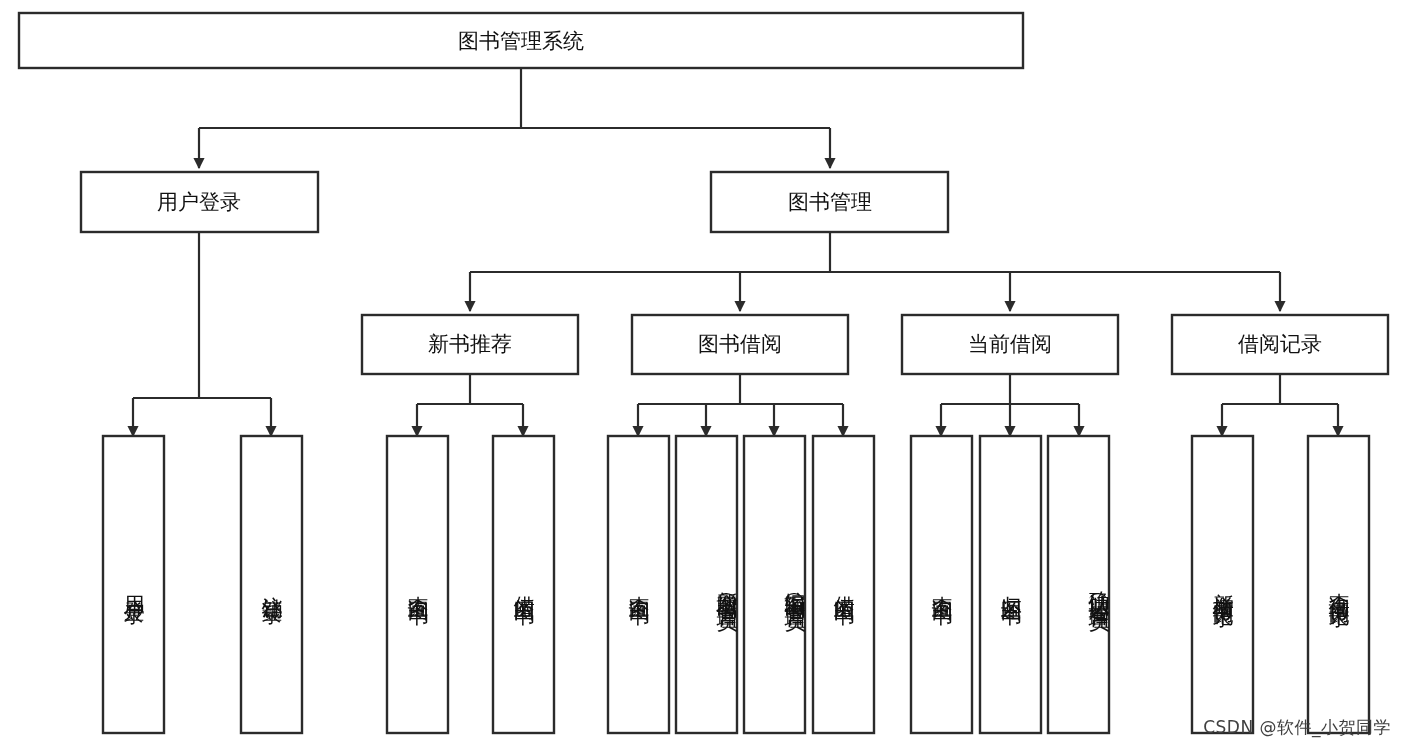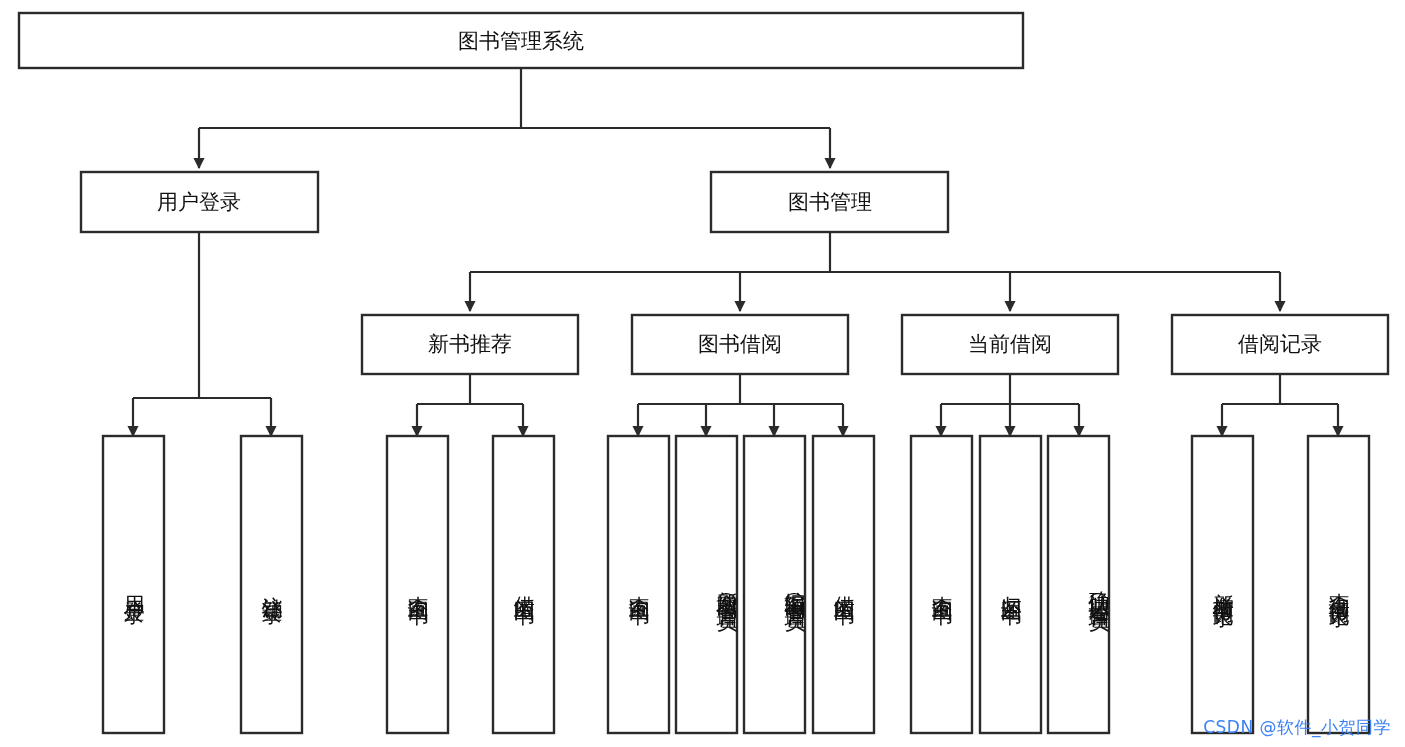--- a/index.html
+++ b/index.html
@@ -57,21 +57,21 @@
     white-space: nowrap;
     text-align: center;
     pointer-events: none;
   }
   .watermark {
     position: absolute;
     right: 14px;
     bottom: 8px;
     font-family: "DejaVu Sans", "Liberation Sans", sans-serif;
     font-size: 17px;
-    color: #3b82f6;
+    color: #404040;
     white-space: nowrap;
     letter-spacing: 0.5px;
   }
 </style>
 </head>
 <body>
 
 <div id="diagram-root">
 
   <svg class="diagram" viewBox="0 0 1405 747" xmlns="http://www.w3.org/2000/svg">

